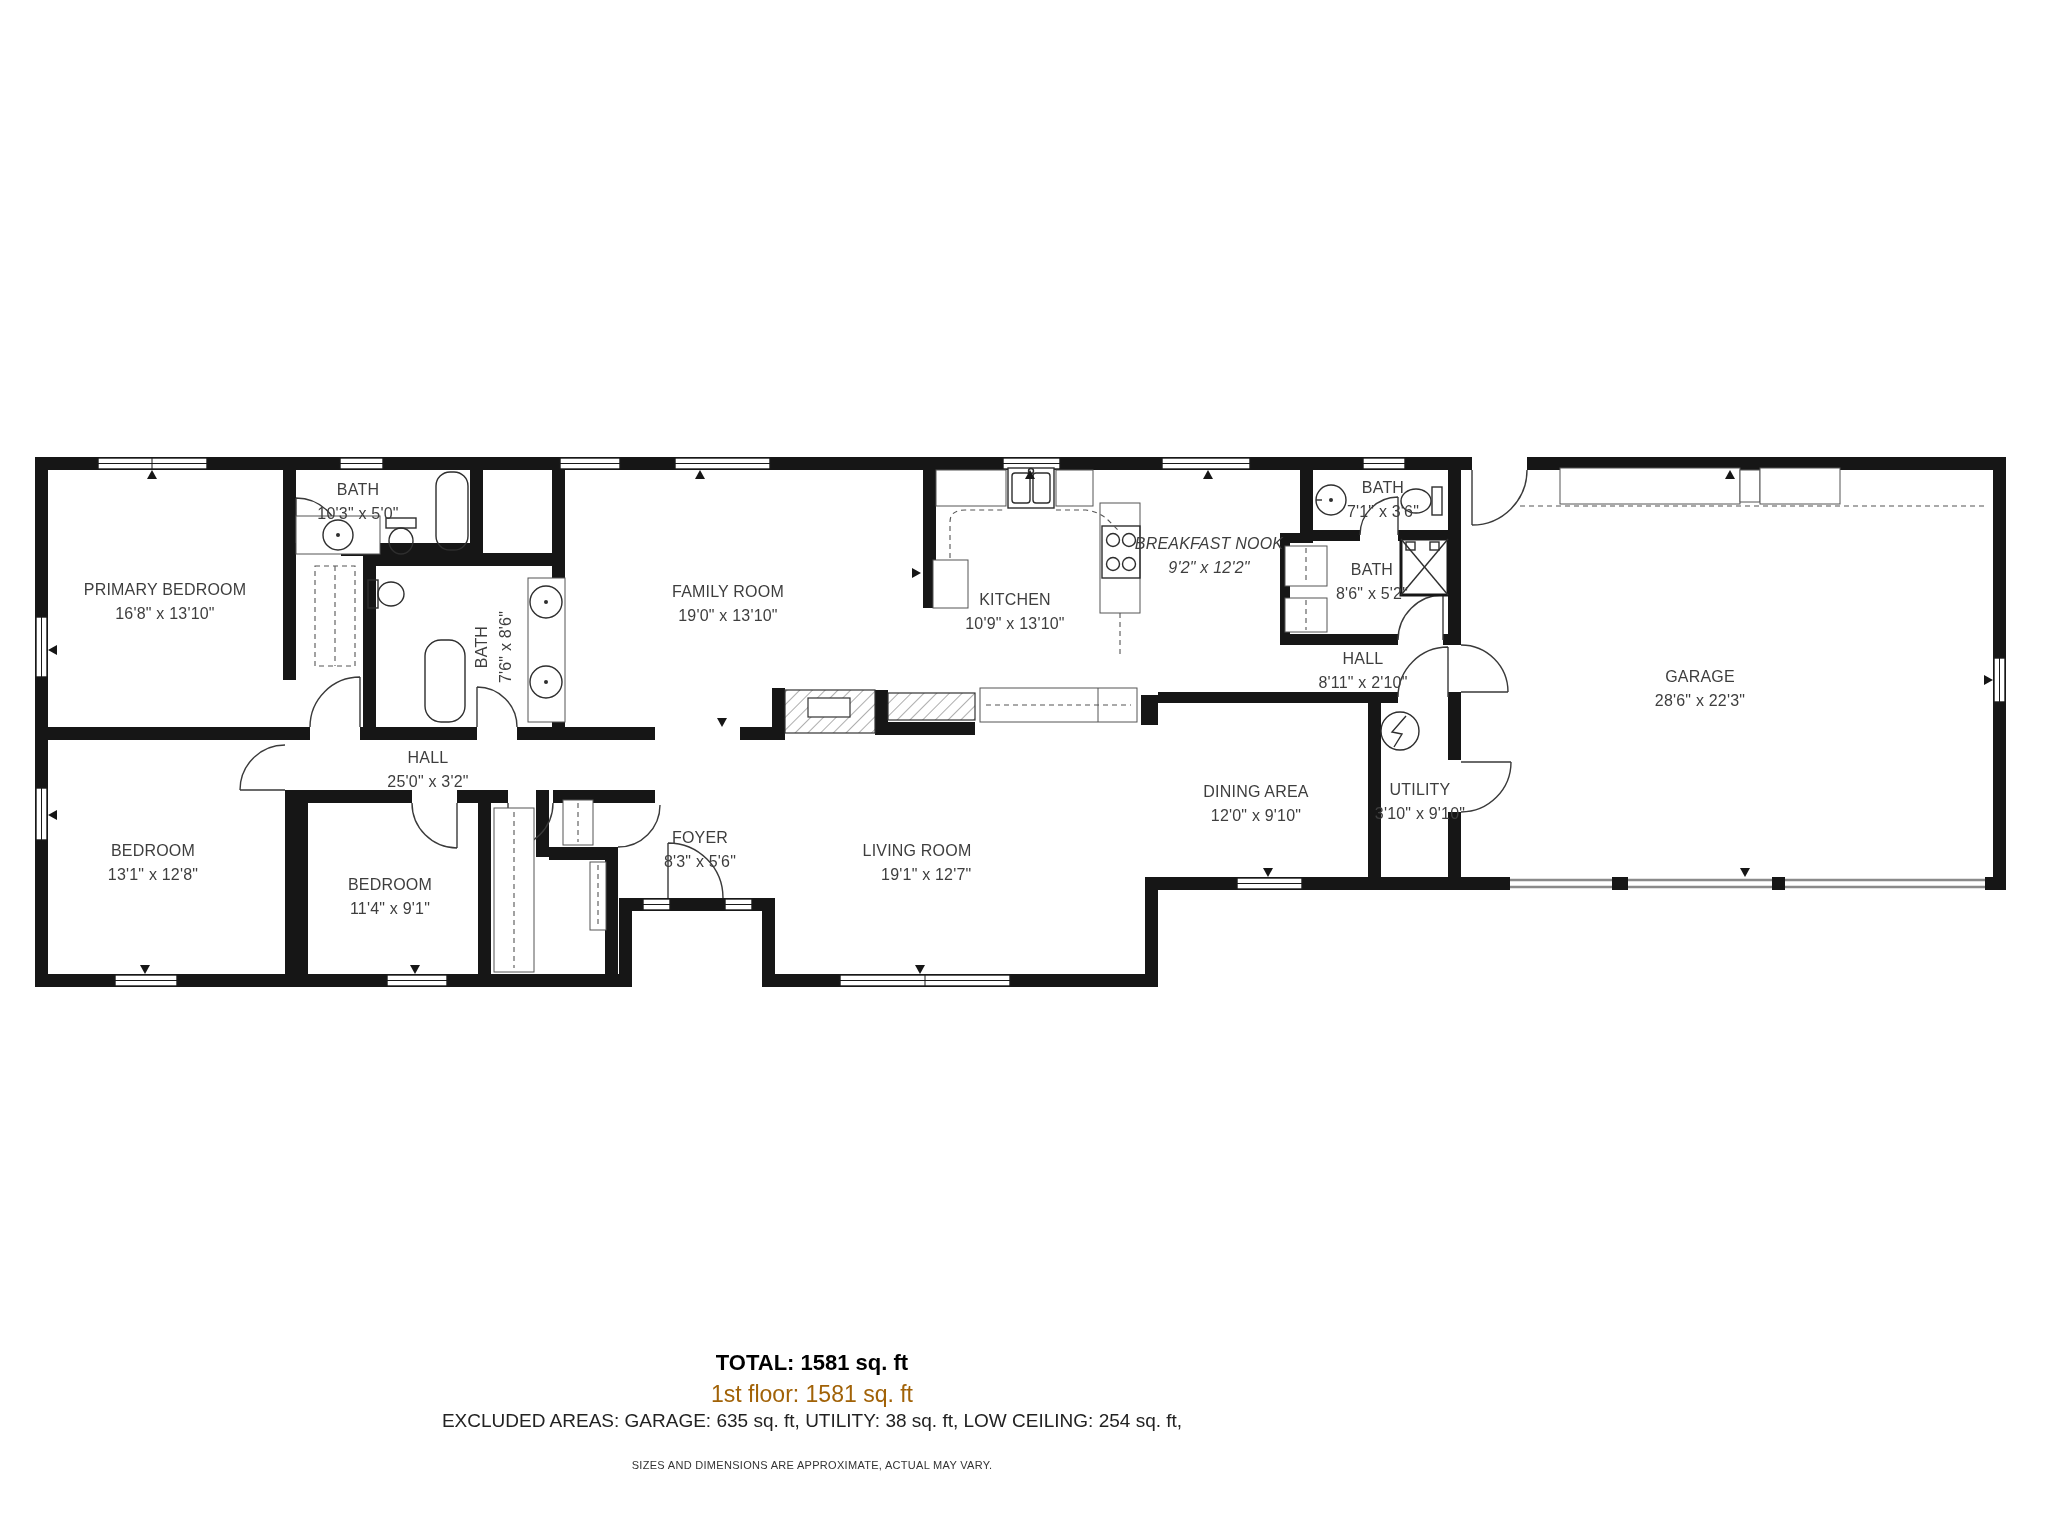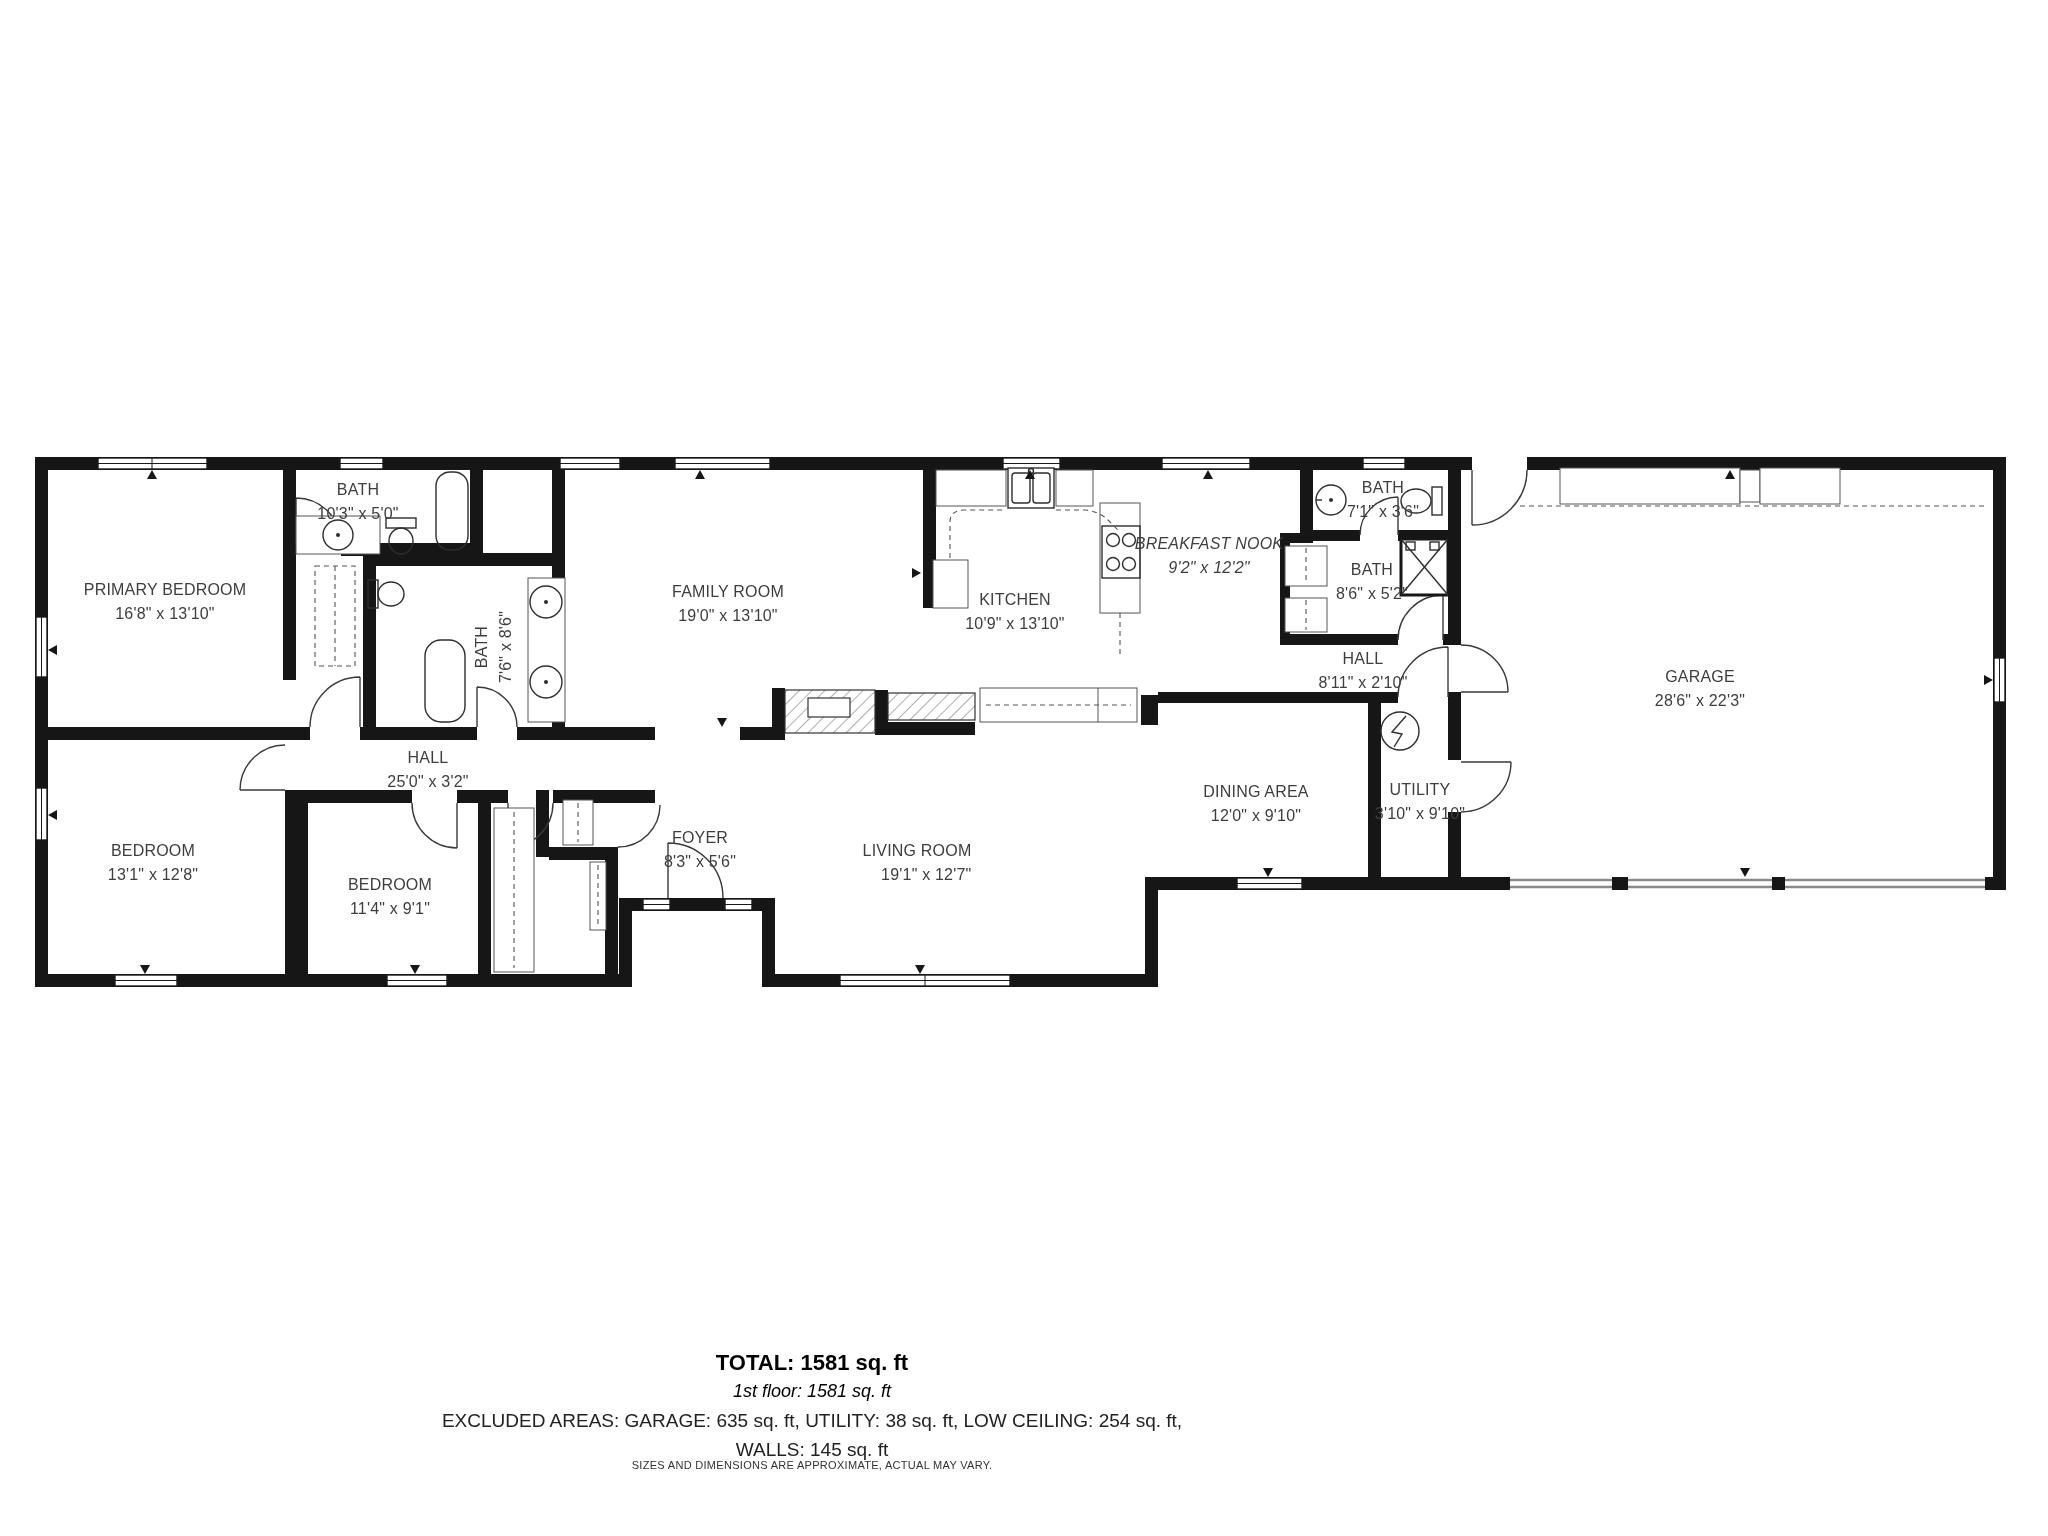--- a/index.html
+++ b/index.html
@@ -12,21 +12,21 @@
   .thin{fill:#fff;stroke:#555;stroke-width:1;}
   .dash{fill:none;stroke:#555;stroke-width:1.1;stroke-dasharray:5 4;}
   .door{fill:none;stroke:#3a3a3a;stroke-width:1.4;}
   .win{fill:#fff;stroke:#1a1a1a;stroke-width:1.4;}
   .winl{stroke:#1a1a1a;stroke-width:1;}
   .gdoor{stroke:#8a8a8a;stroke-width:2.6;}
   .lbl{position:absolute;transform:translate(-50%,-50%);text-align:center;color:#3e3e3e;
        font-size:16px;line-height:24px;letter-spacing:.2px;white-space:nowrap;}
   .lbl.rot{transform:translate(-50%,-50%) rotate(-90deg);}
   .f-total{top:1350px;font-size:22px;font-weight:bold;position:absolute;left:212px;width:1200px;text-align:center;}
-  .f-line1{top:1381px;font-size:18px;position:absolute;left:212px;width:1200px;text-align:center;color:#000000;font-style:italic;}
+  .f-line1{top:1381px;font-size:23px;position:absolute;left:212px;width:1200px;text-align:center;color:#a16207;}
   .f-line2{top:1410px;font-size:19px;position:absolute;left:212px;width:1200px;text-align:center;color:#222;}
   .f-line3{top:1439px;font-size:19px;position:absolute;left:212px;width:1200px;text-align:center;color:#222;}
   .f-disc{top:1459px;font-size:11px;position:absolute;left:212px;width:1200px;text-align:center;color:#333;letter-spacing:.3px;}
 </style>
 </head>
 <body>
 
 <div class="stage">
 <svg viewBox="0 0 2048 1536" width="2048" height="1536">
   <defs>
@@ -356,15 +356,14 @@
     <span>12'0" x 9'10"</span>
   </div>
   <div class="lbl" style="left:1408px;top:802px;margin-left:12px;">
     <span>UTILITY</span><br>
     <span>3'10" x 9'10"</span>
   </div>
 
   <div class="f-total">TOTAL: 1581 sq. ft</div>
   <div class="f-line1">1st floor: 1581 sq. ft</div>
   <div class="f-line2">EXCLUDED AREAS: GARAGE: 635 sq. ft, UTILITY: 38 sq. ft, LOW CEILING: 254 sq. ft,</div>
-  <div class="f-line3">WALLS: 145 sq. ft</div>
   <div class="f-disc">SIZES AND DIMENSIONS ARE APPROXIMATE, ACTUAL MAY VARY.</div>
 </div>
 
 </body></html>

